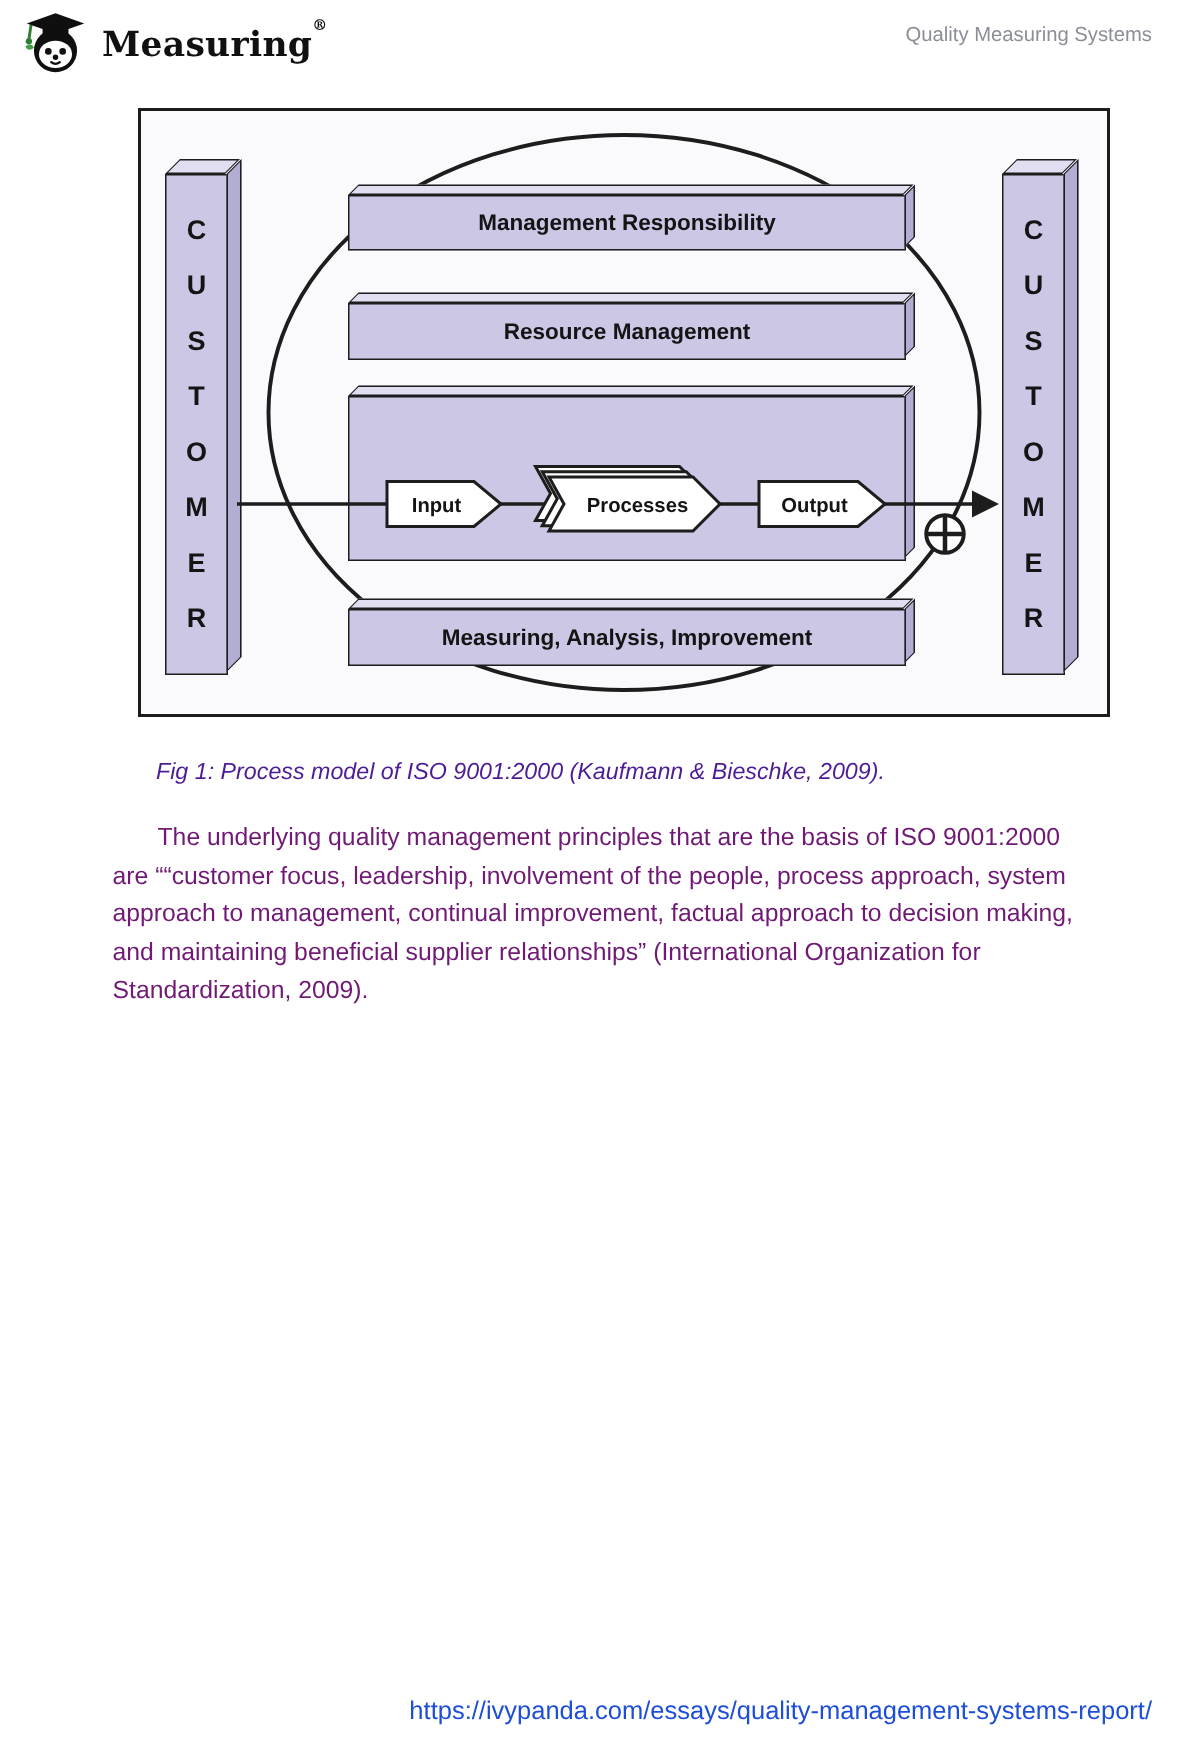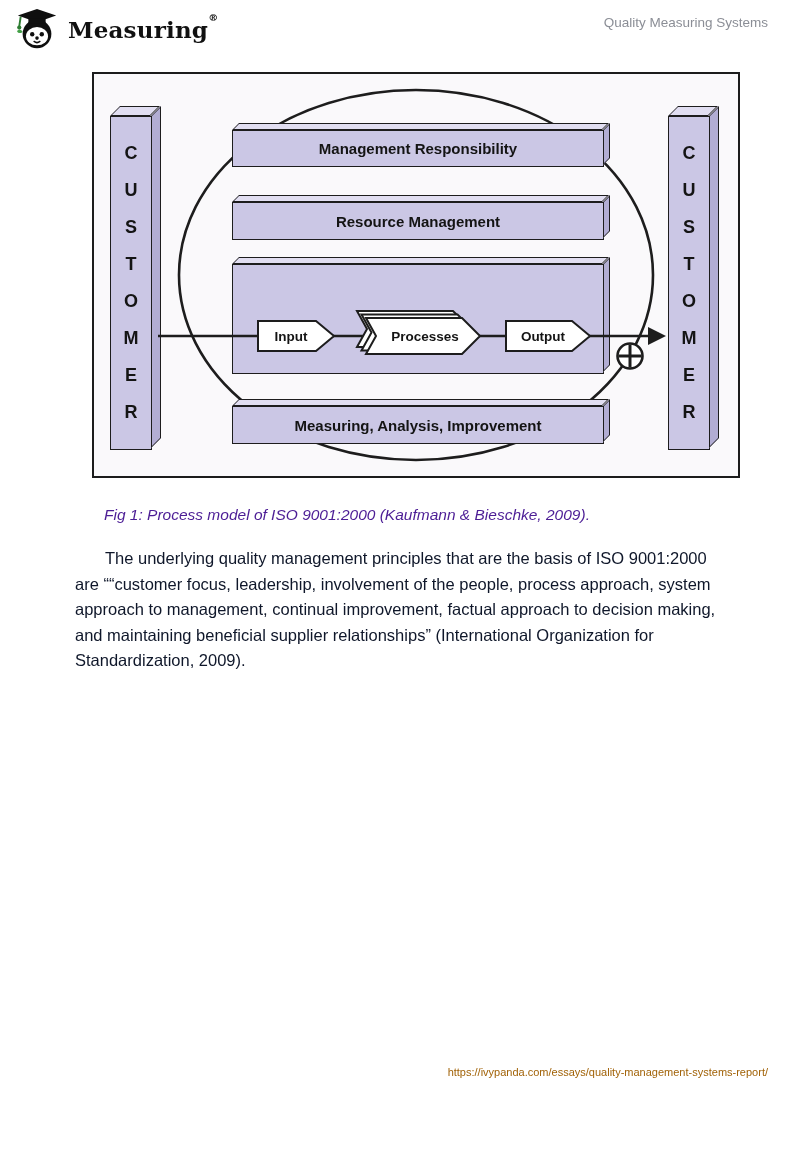--- a/index.html
+++ b/index.html
@@ -52,27 +52,27 @@
 
   svg text { font-family:"Liberation Sans", sans-serif; }
 
   
   .caption {
     position:absolute; left:104px; top:506px; font-style:italic;
     font-size:15.5px; color:#4c1d95;
   }
   .body-paragraph {
     position:absolute; left:75px; top:546px; width:650px;
-    font-size:16.5px; line-height:25.5px; color:#0f172a; text-indent:30px;
+    font-size:16.5px; line-height:25.5px; color:#701a75; text-indent:30px;
     text-align:left;
   }
 
   
   .footer-url {
-    position:absolute; right:32px; top:1066px; font-size:11px; color:#a16207;
+    position:absolute; right:32px; top:1131px; font-size:17px; color:#1d4ed8;
   }
 </style>
 </head>
 <body>
 
 <div class="page">
 
   <div class="header">
     <div class="brand">
       <svg width="46" height="46" viewBox="0 0 48 48">

